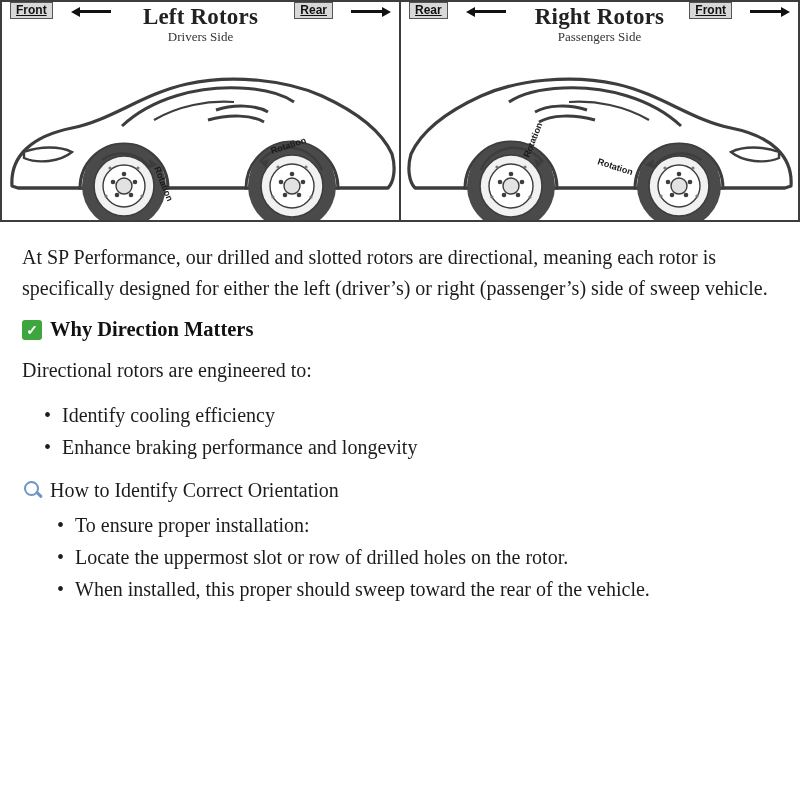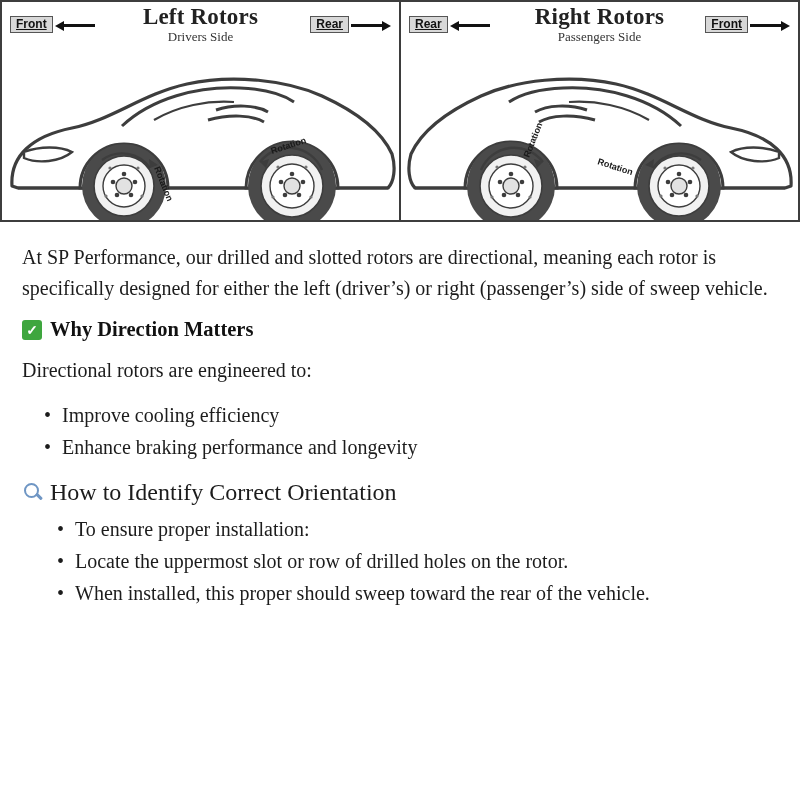--- a/index.html
+++ b/index.html
@@ -59,24 +59,24 @@
     top: 27px;
     left: 0;
     width: 100%;
     text-align: center;
     font-size: 13px;
     color: #333;
   }
 
   .arrow-tag {
     position: absolute;
-    top: 14px;
+    top: 0;
     display: flex;
     align-items: center;
-    gap: 2px;
+    gap: 18px;
     font-size: 12px;
     font-weight: bold;
     font-family: "Liberation Sans", sans-serif;
   }
   .arrow-tag .lbl {
     background: #d8d8d8;
     border: 1px solid #555;
     padding: 0 5px;
     line-height: 15px;
     height: 15px;
@@ -146,21 +146,21 @@
     border-radius: 3px;
     background: #3ea63e;
     color: #fff;
     font-size: 14px;
     line-height: 20px;
     text-align: center;
     font-family: "Liberation Sans", sans-serif;
     font-weight: bold;
   }
   h3.subheading {
-    font-size: 24px;
+    font-size: 20px;
     font-weight: normal;
     margin: 16px 0 8px 0;
     display: flex;
     align-items: center;
     gap: 6px;
     color: #1c1c1c;
   }
   .magnifier {
     display: inline-block;
     width: 22px;
@@ -354,21 +354,21 @@
     <p class="para">At SP Performance, our drilled and slotted rotors are directional, meaning each rotor is specifically designed for either the left (driver’s) or right (passenger’s) side of sweep vehicle.</p>
 
     <h2 class="heading">
       <span class="check-badge">✓</span>
       <span>Why Direction Matters</span>
     </h2>
 
     <p class="para">Directional rotors are engineered to:</p>
 
     <ul class="bullets">
-      <li>Improve cooling efficiency</li>
+      <li>Identify cooling efficiency</li>
       <li>Enhance braking performance and longevity</li>
     </ul>
 
     <h3 class="subheading">
       <span class="magnifier"></span>
       <span>How to Identify Correct Orientation</span>
     </h3>
 
     <ul class="bullets tight">
       <li>To ensure proper installation:</li>

